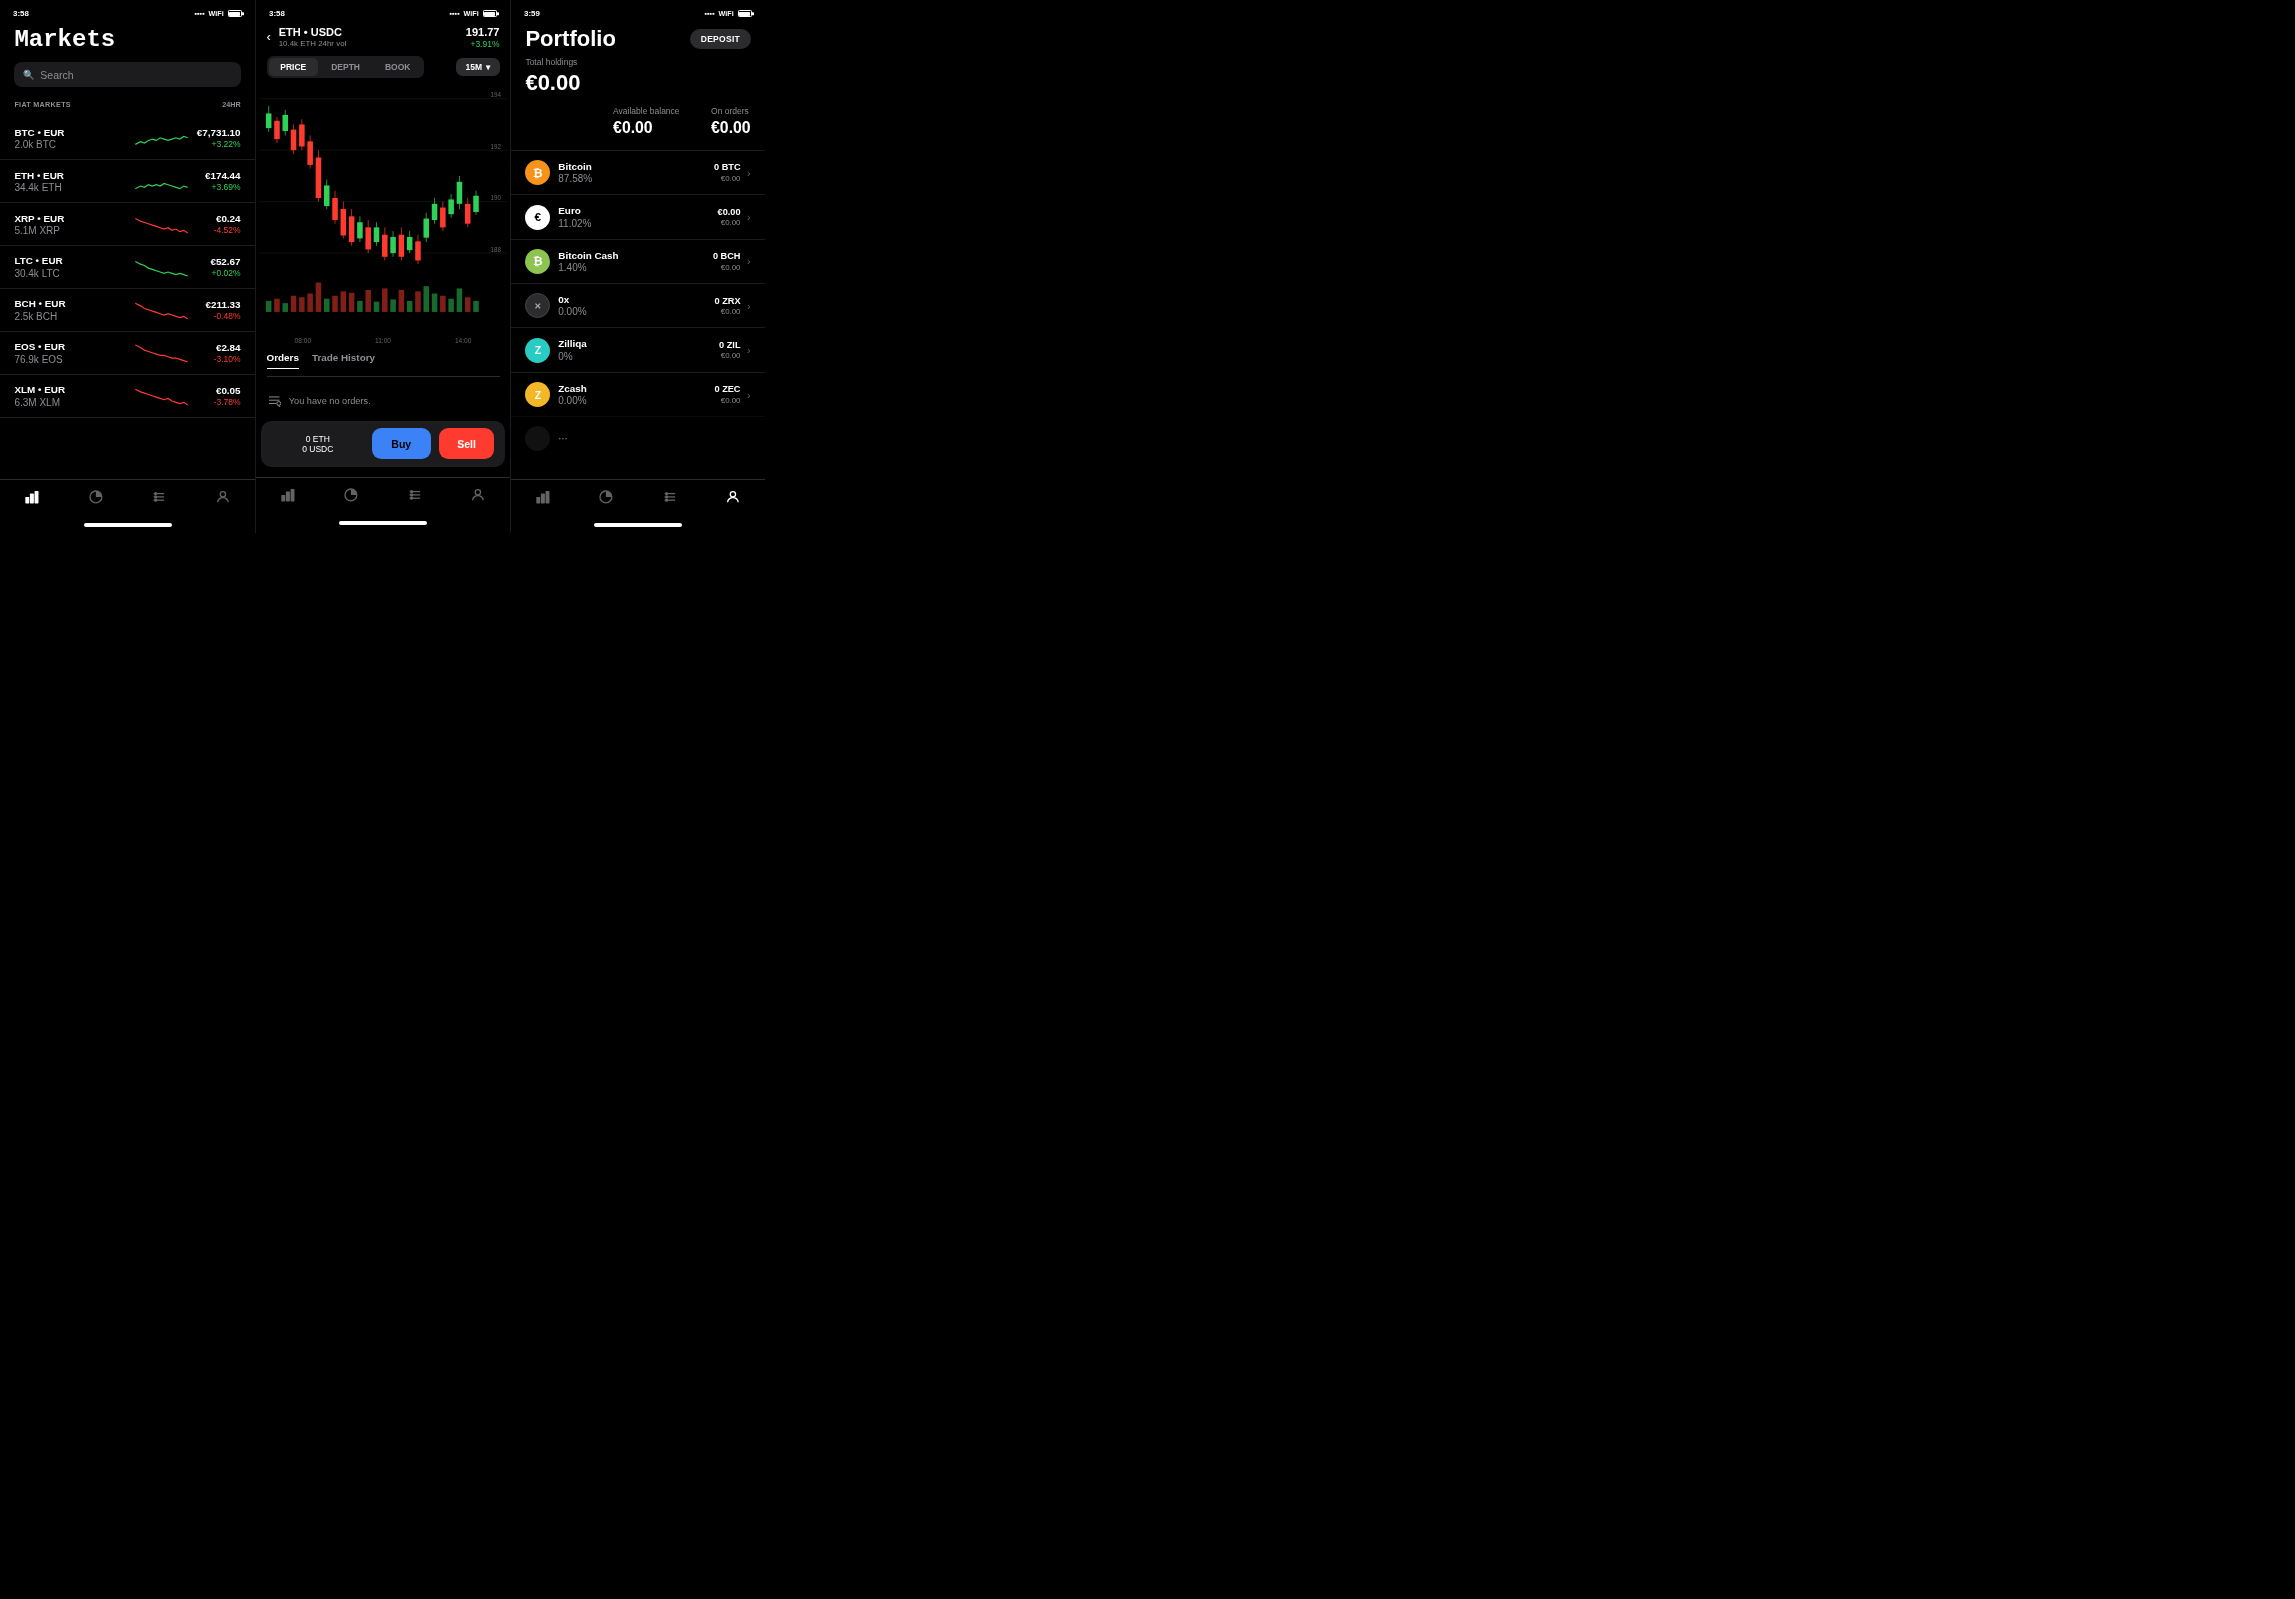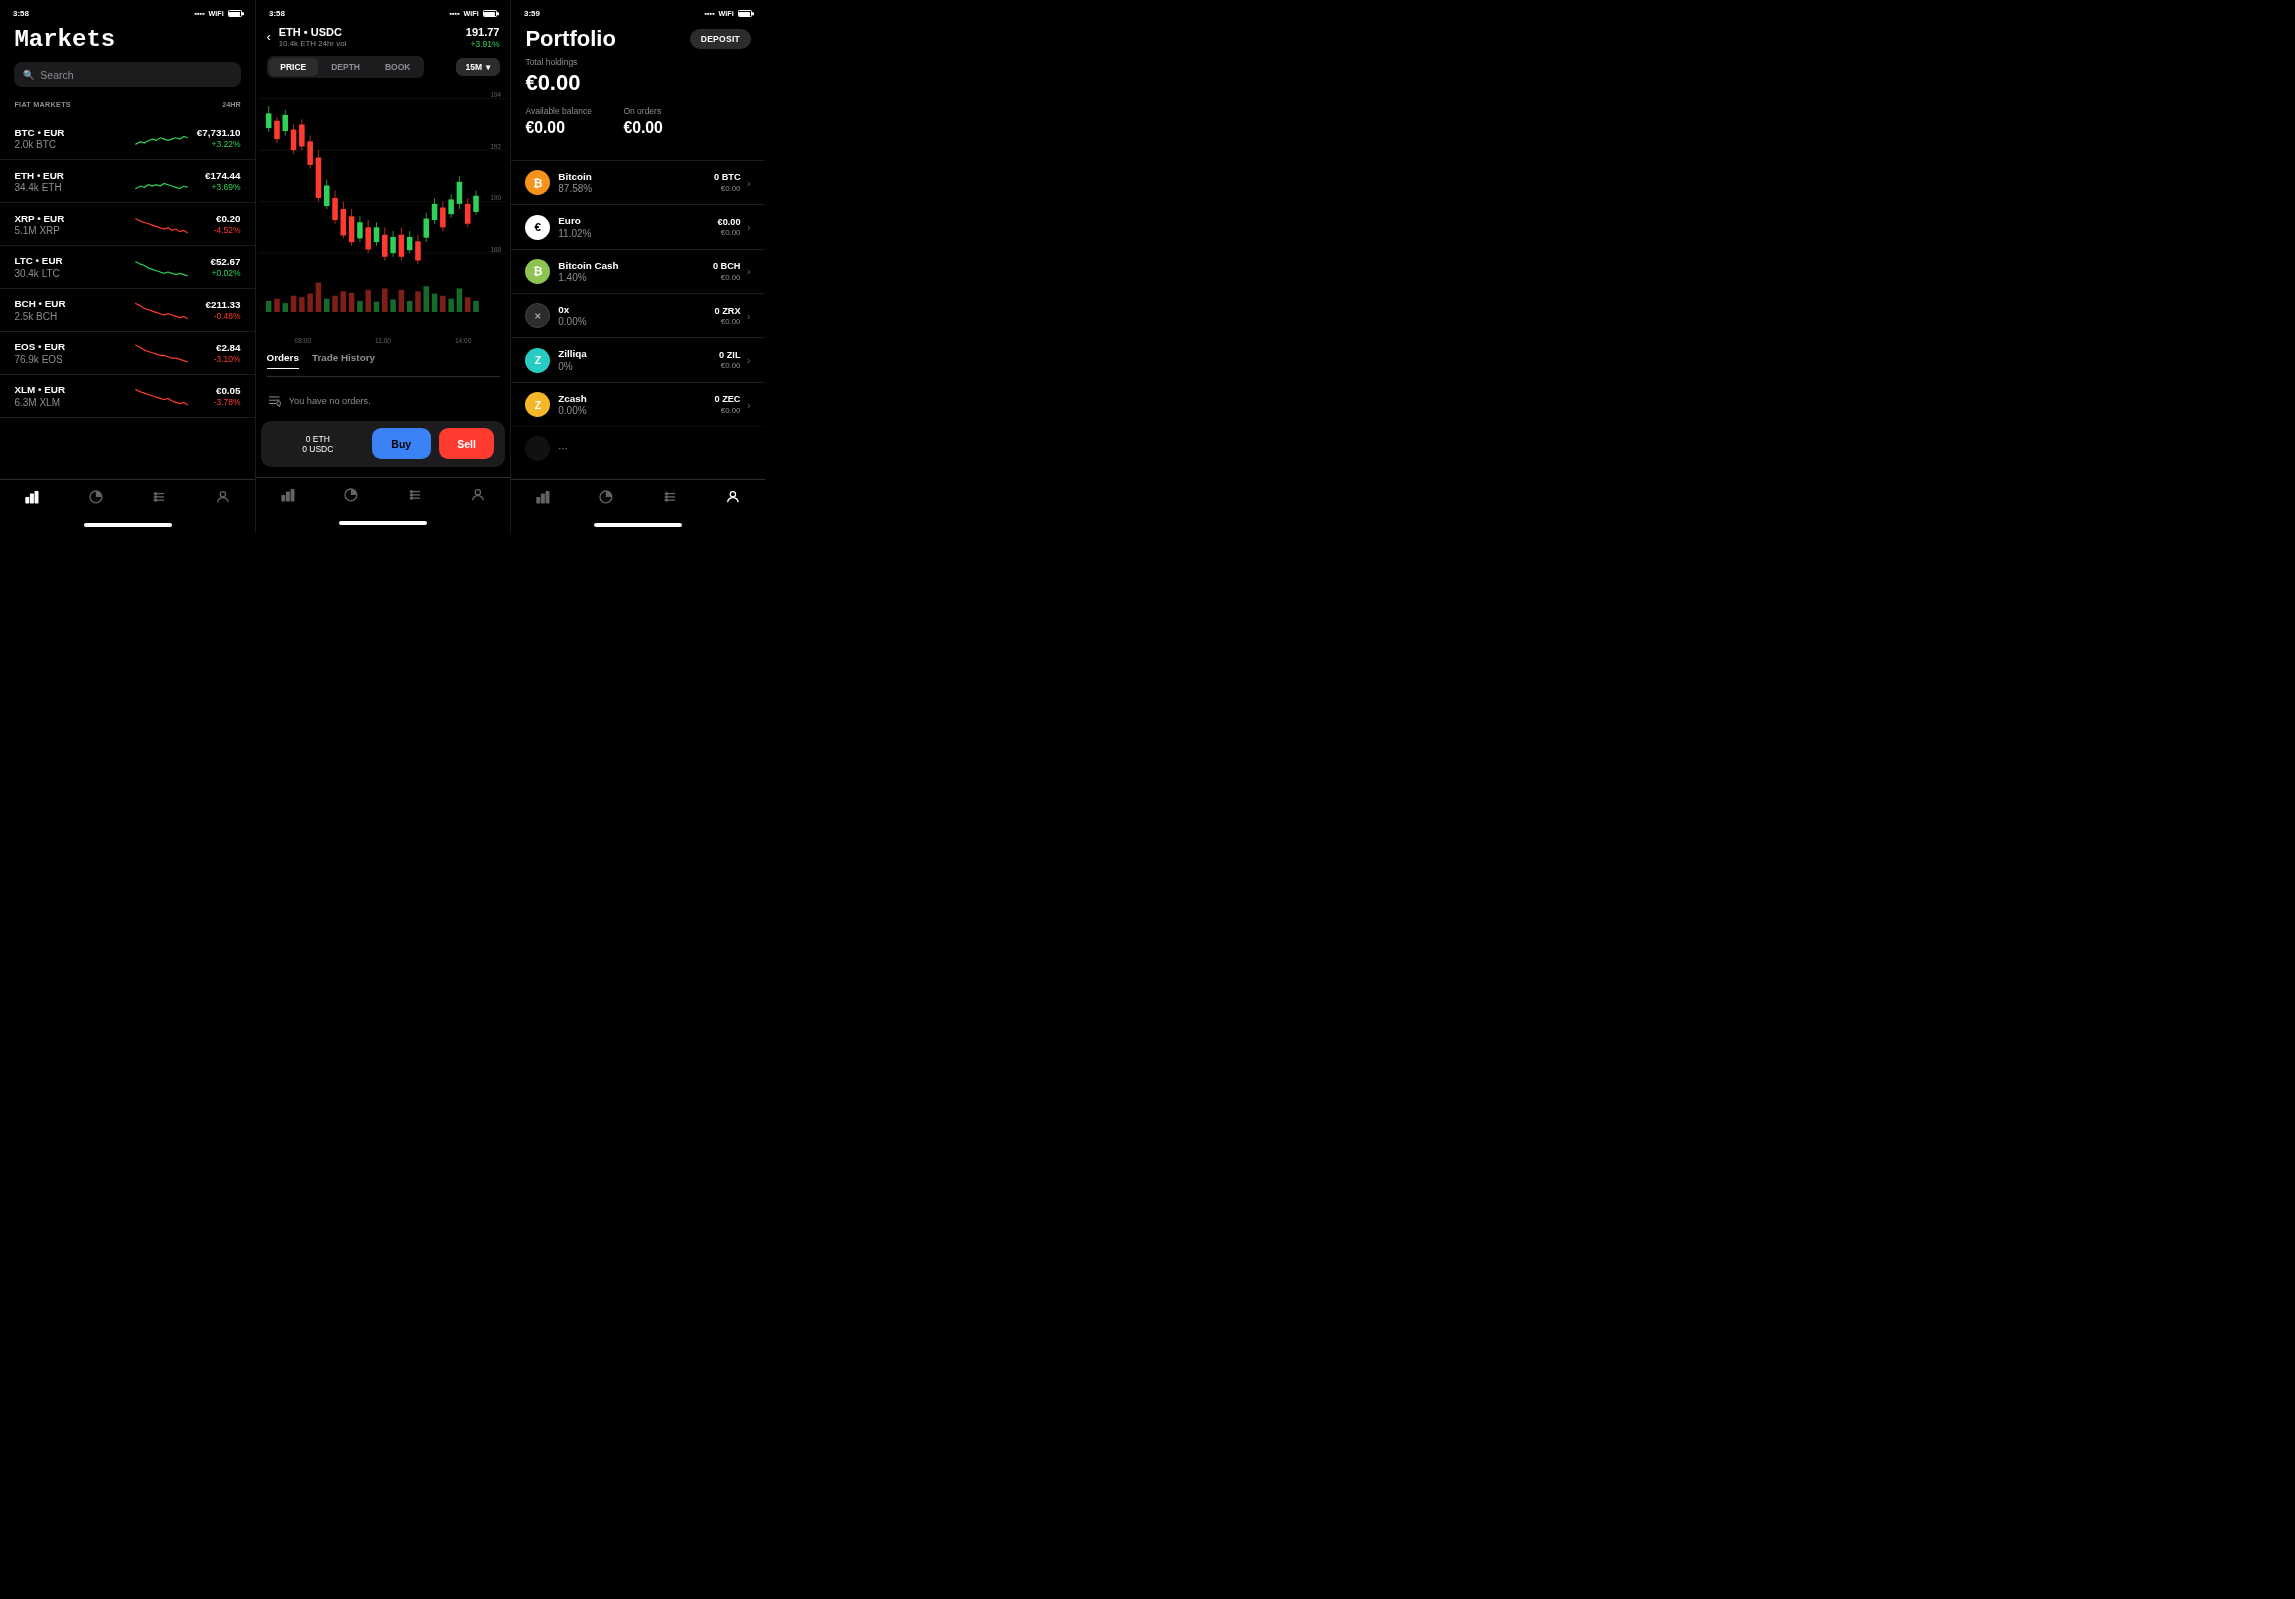--- a/index.html
+++ b/index.html
@@ -298,21 +298,22 @@
       font-weight: 600;
       cursor: pointer;
       letter-spacing: 0.3px;
     }
     .portfolio-section { padding: 0 14.4px; }
     .holdings-label { font-size: 8.5px; color: #8e8e93; margin-bottom: 2.6px; }
     .holdings-amount { font-size: 22px; font-weight: 700; margin-bottom: 10.5px; }
     .balance-row {
       display: flex;
       gap: 31.5px;
-      margin-bottom: 23px;
+      margin-bottom: 13px;
+      justify-content: flex-end;
     }
     .balance-col {}
     .balance-label { font-size: 8.5px; color: #8e8e93; margin-bottom: 2.6px; }
     .balance-amount { font-size: 15.8px; font-weight: 700; }
 
     .asset-list { flex: 1; overflow: hidden; }
     .asset-item {
       display: flex;
       align-items: center;
       padding: 9.2px 14.4px;
@@ -408,21 +409,21 @@
 
     <div class="market-item">
       <div class="market-info">
         <div class="market-pair">XRP • EUR</div>
         <div class="market-vol">5.1M XRP</div>
       </div>
       <svg class="sparkline" viewBox="0 0 80 36">
         <polyline points="0,10 8,14 14,16 20,18 26,20 32,22 38,24 44,26 50,24 56,28 62,26 68,30 74,28 80,32" fill="none" stroke="#ff3b30" stroke-width="1.8"></polyline>
       </svg>
       <div class="market-price-wrap">
-        <div class="market-price">€0.20</div>
+        <div class="market-price">€0.24</div>
         <div class="market-change negative">-4.52%</div>
       </div>
     </div>
 
     <div class="market-item">
       <div class="market-info">
         <div class="market-pair">LTC • EUR</div>
         <div class="market-vol">30.4k LTC</div>
       </div>
       <svg class="sparkline" viewBox="0 0 80 36">

